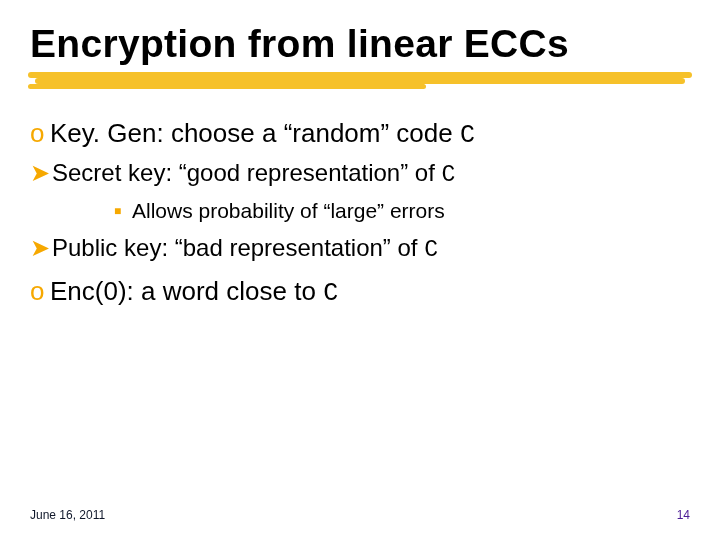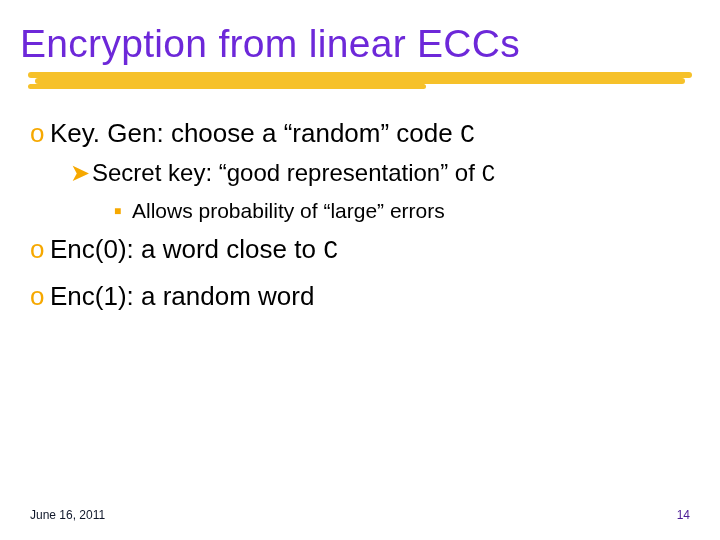--- a/index.html
+++ b/index.html
@@ -14,27 +14,27 @@
   }
   .slide {
     position: relative;
     width: 720px;
     height: 540px;
     box-sizing: border-box;
   }
   .title {
     position: absolute;
     top: 22px;
-    left: 20px;
+    left: 30px;
     right: 20px;
     font-family: Arial, Helvetica, sans-serif;
-    font-weight: 400;
+    font-weight: 700;
     font-size: 39px;
     letter-spacing: 0.3px;
-    color: #6d28d9;
+    color: #000000;
   }
   .underline {
     position: absolute;
     top: 72px;
     left: 28px;
     width: 664px;
     height: 24px;
   }
   .underline .scribble {
     position: absolute;
@@ -63,21 +63,20 @@
   }
   .lv1 .bullet-o {
     color: #f6a800;
     font-family: Verdana, Geneva, sans-serif;
     display: inline-block;
     width: 20px;
     text-indent: 0;
   }
   .lv2 {
     font-size: 24px;
-    margin-left: 40px;
     padding-left: 26px;
     text-indent: -26px;
     margin-top: 4px;
     margin-bottom: 2px;
     line-height: 1.35;
   }
   .lv2 .bullet-arrow {
     color: #f6a800;
     font-family: Arial, sans-serif;
     display: inline-block;
@@ -141,27 +140,27 @@
     </div>
 
     <div class="lv2">
       <span class="bullet-arrow">➤</span><span><span>Secret key: “good representation” of </span><span class="code-c">C</span></span>
     </div>
 
     <div class="lv3">
       <span class="bullet-sq">■</span><span>Allows probability of “large” errors</span>
     </div>
 
+    <div class="lv2">
+      <span class="bullet-arrow">➤</span><span><span>Public key: “bad representation” of </span><span class="code-c">C</span></span>
+    </div>
 
     <div class="lv1" style="margin-top:8px">
       <span class="bullet-o">o</span><span><span>Enc(0): a word close to </span><span class="code-c">C</span></span>
     </div>
 
-    <div class="lv1" style="margin-top:10px">
-      <span class="bullet-o">o</span><span>Enc(1): a random word</span>
-    </div>
 
 
   </div>
 
   <div class="footer-date">June 16, 2011</div>
   <div class="footer-num">14</div>
 </div>
 
 </body></html>

